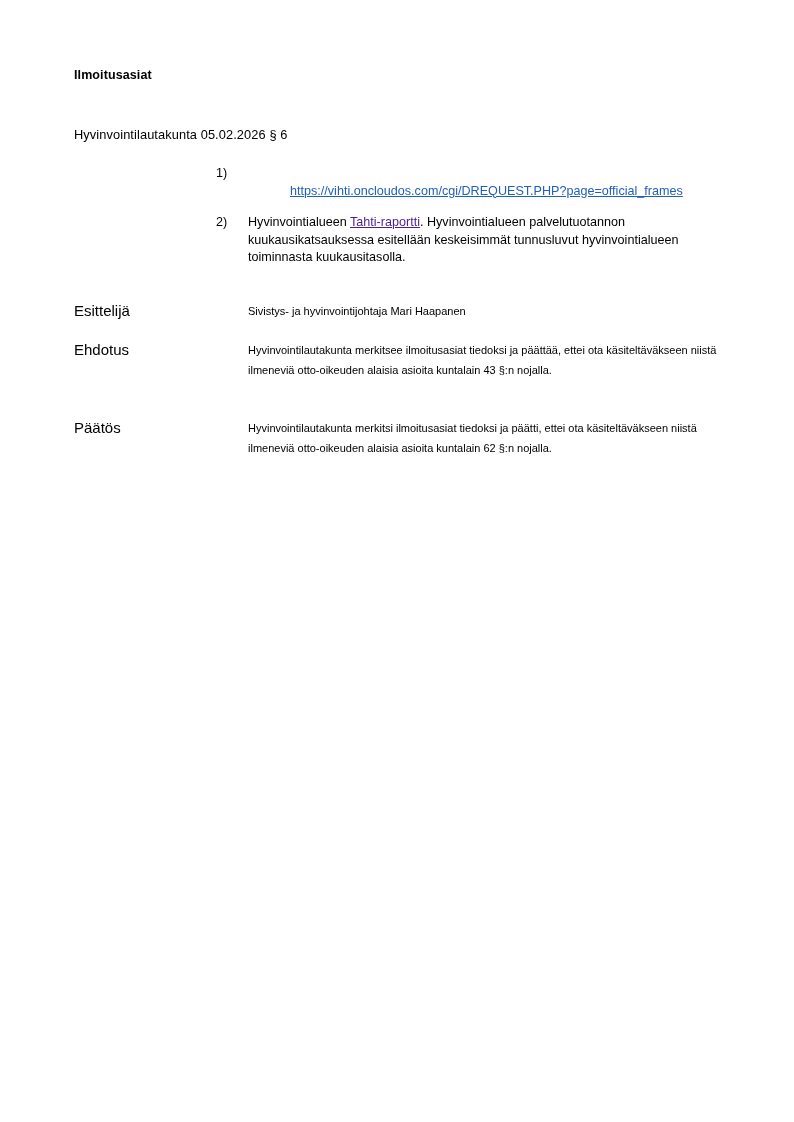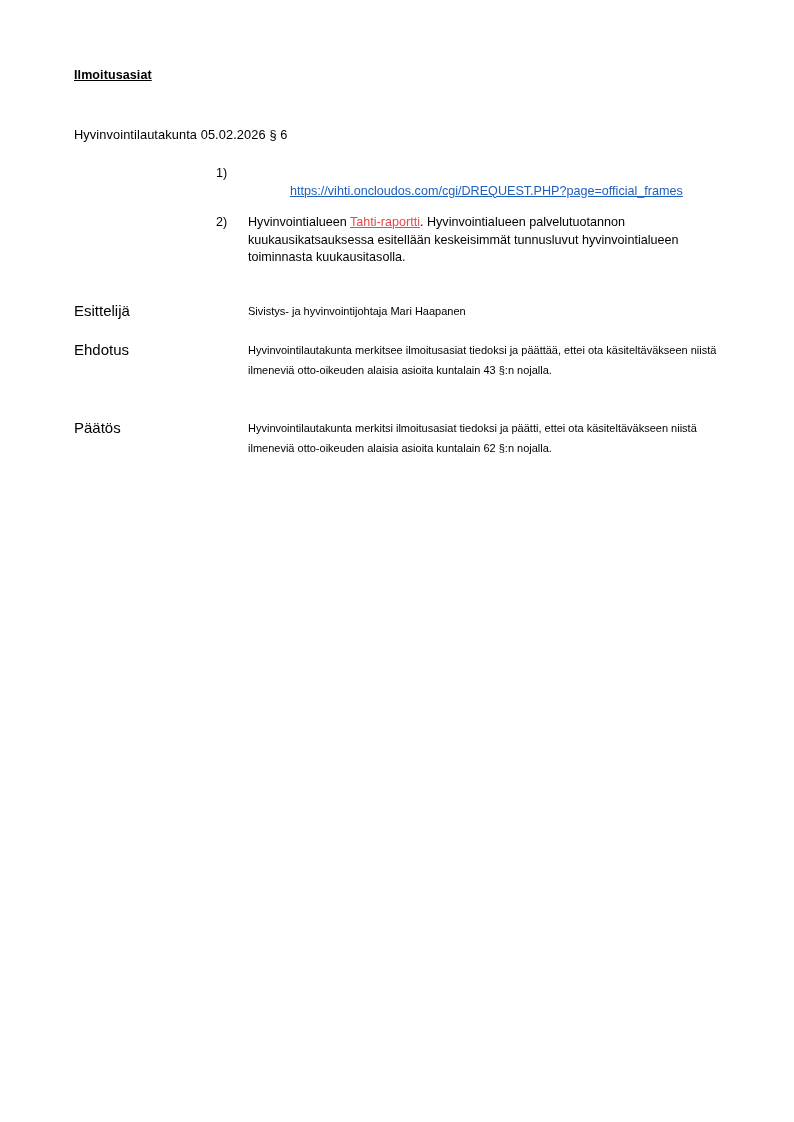--- a/index.html
+++ b/index.html
@@ -23,21 +23,20 @@
     height: 1122px;
     background: #ffffff;
   }
   .doc-title {
     position: absolute;
     left: 74px;
     top: 68px;
     font-size: 12.5px;
     font-weight: bold;
     letter-spacing: 0.1px;
-    text-decoration: underline;
   }
   .doc-subtitle {
     position: absolute;
     left: 74px;
     top: 110px;
     font-size: 12.8px;
     letter-spacing: 0.1px;
     margin-top: 17px;
   }
   .list-block {
@@ -60,21 +59,21 @@
     text-align: left;
     font-size: 12.6px;
   }
   .link {
     color: #1f5fbf;
     text-decoration: underline;
     word-break: break-all;
     padding-left: 42px;
   }
   .link-inline {
-    color: #ef4444;
+    color: #4c1d95;
     text-decoration: underline;
   }
   .row {
     position: absolute;
     left: 74px;
     width: 680px;
   }
   .row .label {
     position: absolute;
     left: 0;

